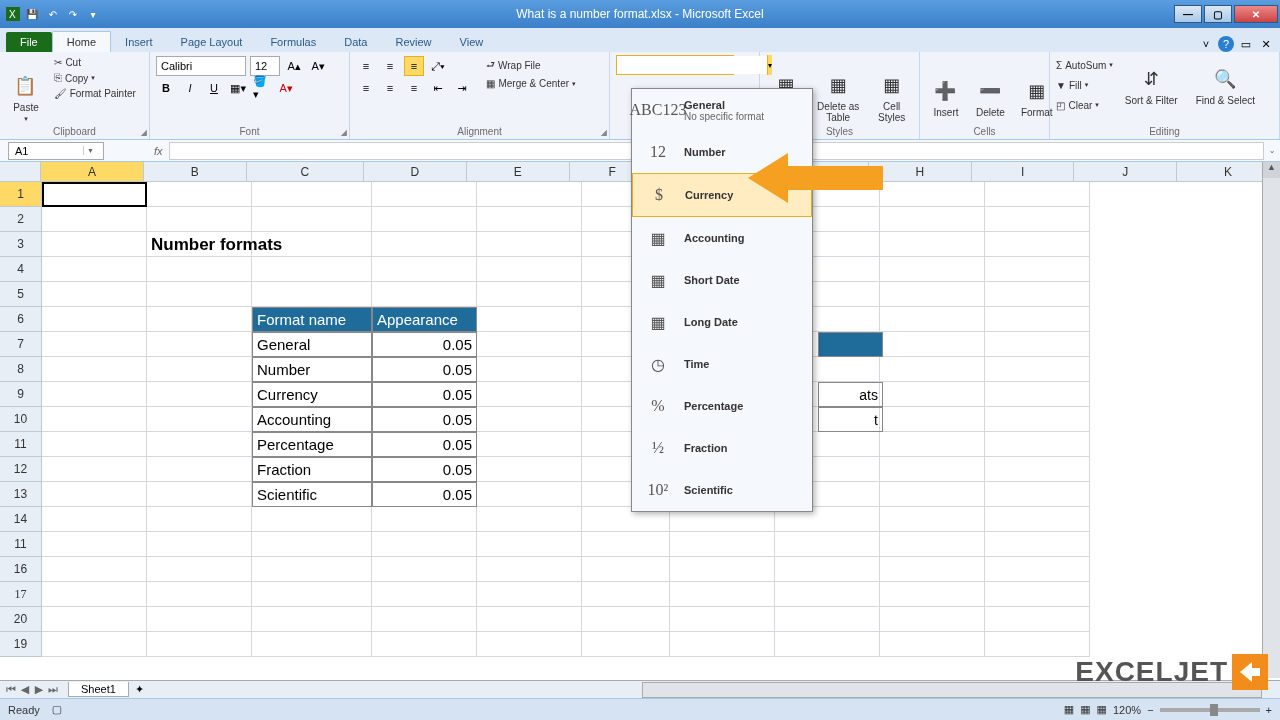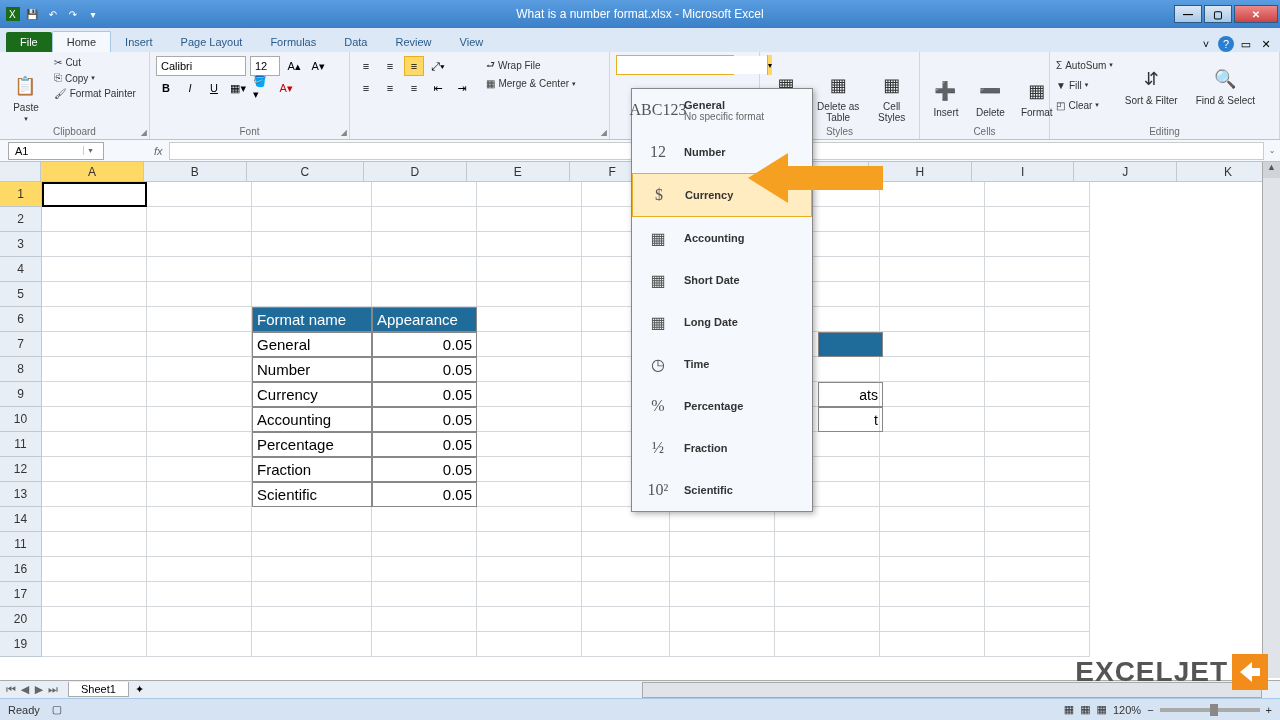--- a/index.html
+++ b/index.html
@@ -221,20 +221,21 @@
             <span>⮐</span>
             <span>Wrap File</span>
           </div>
         <div class="hbtn">
             <span>▦</span>
             <span>Merge &amp; Center</span>
             <span style="font-size:7px">▾</span>
           </div>
       </div>
     </div>
+    <div class="group-label">Alignment</div>
     <div class="group-launcher">◢</div>
   </div>
 
   <div class="group" style="width:150px;position:relative">
     <div class="numfmt-box">
       <input value="" style="">
       <div class="numfmt-arrow">▾</div>
     </div>
 
   </div>
@@ -343,21 +344,21 @@
         <div class="rowh" style="height: 25px; line-height: 25px;">7</div>
         <div class="rowh" style="height: 25px; line-height: 25px;">8</div>
         <div class="rowh" style="height: 25px; line-height: 25px;">9</div>
         <div class="rowh" style="height: 25px; line-height: 25px;">10</div>
         <div class="rowh" style="height: 25px; line-height: 25px;">11</div>
         <div class="rowh" style="height: 25px; line-height: 25px;">12</div>
         <div class="rowh" style="height: 25px; line-height: 25px;">13</div>
         <div class="rowh" style="height: 25px; line-height: 25px;">14</div>
         <div class="rowh" style="height: 25px; line-height: 25px;">11</div>
         <div class="rowh" style="height: 25px; line-height: 25px;">16</div>
-        <div class="rowh" style="height: 25px; line-height: 25px;">17</div>
+        <div class="rowh" style="height: 25px; line-height: 25px; font-family: Liberation Serif, serif;">17</div>
         <div class="rowh" style="height: 25px; line-height: 25px;">20</div>
         <div class="rowh" style="height: 25px; line-height: 25px;">19</div>
       </div>
     <div class="cells" id="cellsarea" style="flex:1">
         <div class="cell" style="left: 943px; top: 450px; width: 105px; height: 25px;"></div>
         <div class="cell" style="left: 838px; top: 450px; width: 105px; height: 25px;"></div>
         <div class="cell" style="left: 733px; top: 450px; width: 105px; height: 25px;"></div>
         <div class="cell" style="left: 628px; top: 450px; width: 105px; height: 25px;"></div>
         <div class="cell" style="left: 540px; top: 450px; width: 88px; height: 25px;"></div>
         <div class="cell" style="left: 435px; top: 450px; width: 105px; height: 25px;"></div>
@@ -541,20 +542,21 @@
         <div class="cell" style="left: 628px; top: 0px; width: 105px; height: 25px;"></div>
         <div class="cell" style="left: 540px; top: 0px; width: 88px; height: 25px;"></div>
         <div class="cell" style="left: 435px; top: 0px; width: 105px; height: 25px;"></div>
         <div class="cell" style="left: 330px; top: 0px; width: 105px; height: 25px;"></div>
         <div class="cell" style="left: 210px; top: 0px; width: 120px; height: 25px;"></div>
         <div class="cell" style="left: 105px; top: 0px; width: 105px; height: 25px;"></div>
         <div class="cell" style="left: 0px; top: 0px; width: 105px; height: 25px;"></div>
 
       <div class="cell active-cell" style="left:0;top:0;width:105px;height:25px"></div>
 
+      <div class="cell" style="left:105px;top:50px;width:225px;height:25px;font-weight:bold;font-size:17px;border:none">Number formats</div>
 
       <div id="datatable">
           <div class="cell table-header" style="left: 210px; top: 125px; width: 120px; height: 25px;">Format name</div>
           <div class="cell table-header" style="left: 330px; top: 125px; width: 105px; height: 25px;">Appearance</div>
           <div class="cell table-cell" style="left: 210px; top: 150px; width: 120px; height: 25px;">General</div>
           <div class="cell table-cell" style="left: 330px; top: 150px; width: 105px; height: 25px; justify-content: flex-end;">0.05</div>
           <div class="cell table-cell" style="left: 210px; top: 175px; width: 120px; height: 25px;">Number</div>
           <div class="cell table-cell" style="left: 330px; top: 175px; width: 105px; height: 25px; justify-content: flex-end;">0.05</div>
           <div class="cell table-cell" style="left: 210px; top: 200px; width: 120px; height: 25px;">Currency</div>
           <div class="cell table-cell" style="left: 330px; top: 200px; width: 105px; height: 25px; justify-content: flex-end;">0.05</div>

